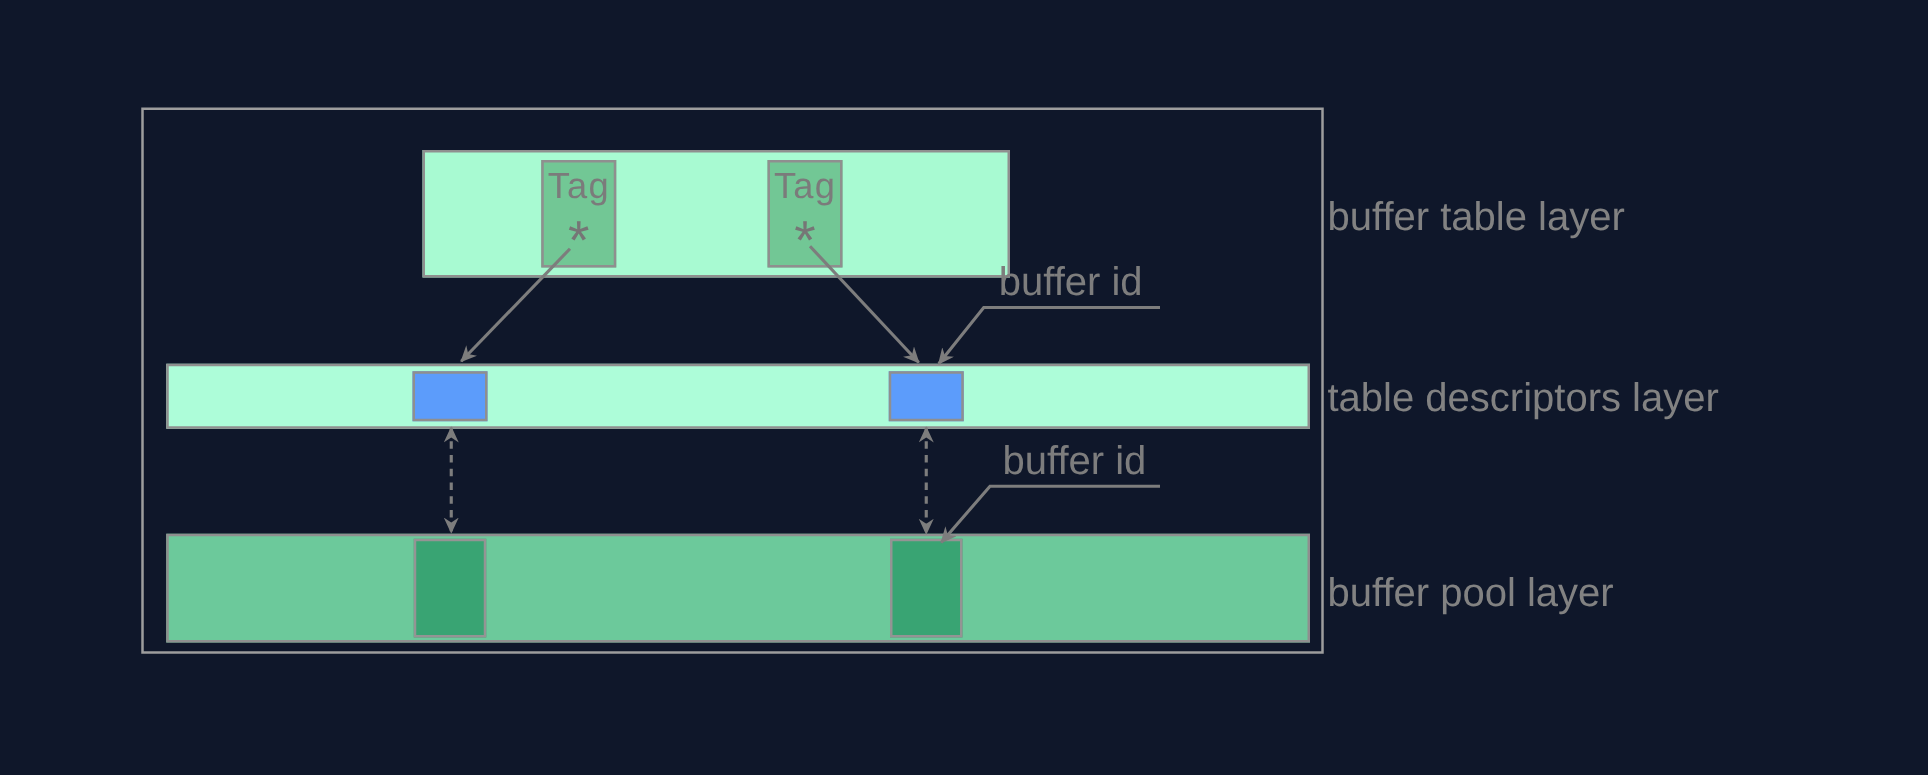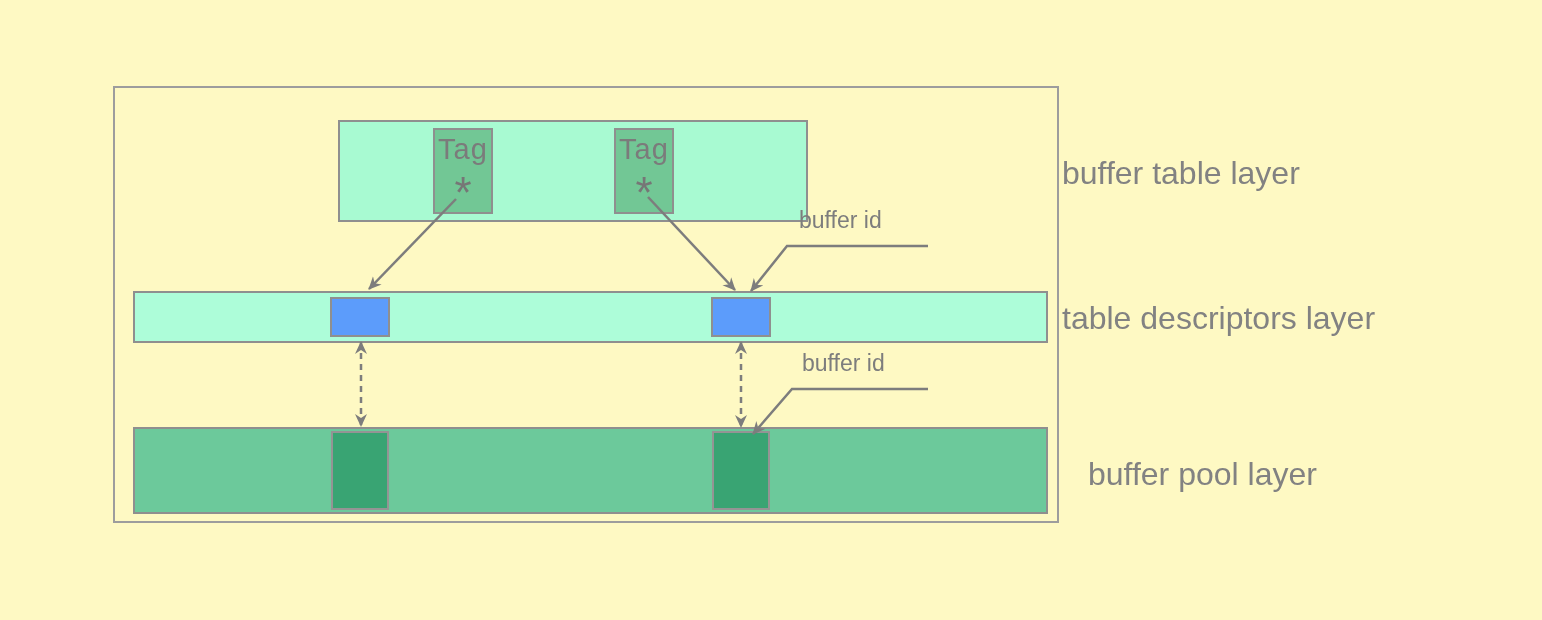--- a/index.html
+++ b/index.html
@@ -5,21 +5,21 @@
   html, body {
     margin: 0;
     padding: 0;
     background: #ffffff;
     font-family: "Liberation Sans", sans-serif;
   }
   #stage {
     position: relative;
     width: 1542px;
     height: 620px;
-    background: #fef9c3;
+    background: #0f172a;
     overflow: hidden;
   }
   .abs { position: absolute; box-sizing: border-box; }
 
   #outer-box {
     left: 113px; top: 86px; width: 946px; height: 437px;
     border: 2px solid #9d9d9d;
     background: transparent;
   }
 
@@ -78,25 +78,25 @@
   #pool-slot-2 { left: 712px; }
 
   .layer-label {
     left: 1062px;
     color: #828282;
     font-size: 32px;
     white-space: nowrap;
   }
   #layer-label-table { top: 155px; }
   #layer-label-descriptors { top: 300px; }
-  #layer-label-pool { top: 456px; margin-left: 26px; }
+  #layer-label-pool { top: 456px; }
 
   .callout-label {
     color: #7d7d7d;
-    font-size: 23px;
+    font-size: 32px;
     white-space: nowrap;
   }
   #callout-label-1 { left: 799px; top: 207px; }
   #callout-label-2 { left: 802px; top: 350px; }
 
   #arrow-layer {
     position: absolute;
     left: 0; top: 0; width: 1542px; height: 620px;
   }
 </style>

